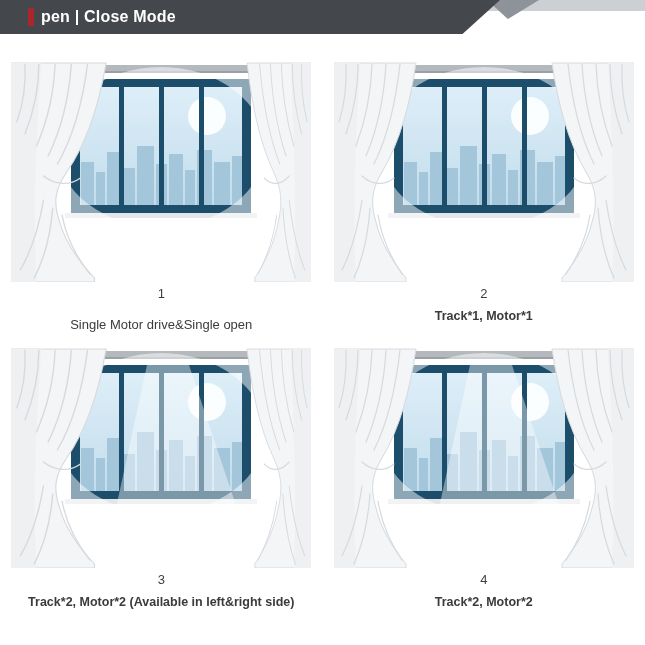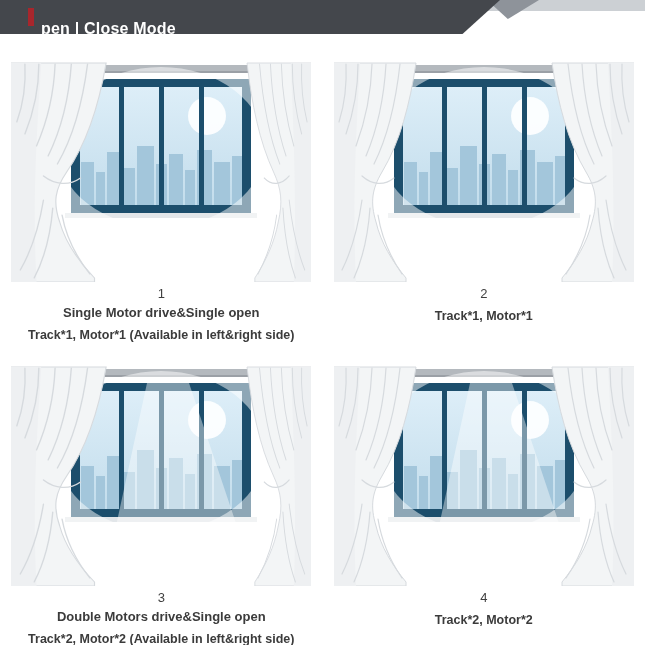--- a/index.html
+++ b/index.html
@@ -24,33 +24,33 @@
   .banner-bg{
     position:absolute;left:0;top:0;width:500px;height:34px;
     background:var(--banner);
     clip-path:polygon(0 0,100% 0,92.5% 100%,0 100%);
   }
   .accent{
     position:absolute;left:28px;top:8px;width:6px;height:18px;
     background:var(--accent-red);
   }
   .banner-title{
-    position:absolute;left:41px;top:12px;margin:0;line-height:34px;
+    position:absolute;left:41px;top:0;margin:0;line-height:34px;
     font-size:16px;font-weight:700;color:#ffffff;letter-spacing:.2px;
   }
   
   .grid{
     display:grid;grid-template-columns:1fr 1fr;
     padding-top:16px;column-gap:0;row-gap:4px;
   }
   .panel{display:flex;flex-direction:column;align-items:center}
   .illustration{width:300px;height:232px}
   .illustration svg{display:block}
   .num{margin-top:4px;font-size:13px;color:#3f3f3f}
-  .title{margin-top:4px;font-size:13px;font-weight:700;color:var(--text)}
+  .title{margin-top:16px;font-size:13px;font-weight:400;color:var(--text)}
   .subtitle{margin-top:8px;margin-bottom:8px;font-size:12.5px;font-weight:600;color:var(--text)}
 </style>
 </head>
 <body>
 
 <header>
   <div class="chev-light"></div>
   <div class="chev-mid"></div>
   <div class="banner-bg"></div>
   <span class="accent"></span>
@@ -129,21 +129,20 @@
     <path d="M12,14 C13,36 10,56 5,72" fill="none" stroke="#d6dade" stroke-width="1.2" stroke-linecap="round"></path>
     <path d="M28,126 C38,135 50,136 60,128" fill="none" stroke="#d6dade" stroke-width="1.2" stroke-linecap="round"></path>
     <path d="M44,165 C48,190 57,208 68,224" fill="none" stroke="#d6dade" stroke-width="1.2" stroke-linecap="round"></path>
     <path d="M36,158 C34,186 29,208 20,228" fill="none" stroke="#d6dade" stroke-width="1.2" stroke-linecap="round"></path>
     <path d="M28,150 C24,178 18,200 8,220" fill="none" stroke="#d6dade" stroke-width="1.2" stroke-linecap="round"></path>
           </g>
   </svg>
       </div>
     <div class="num">1</div>
     <div class="title">Single Motor drive&amp;Single open</div>
-    <div class="subtitle">Track*1, Motor*1 (Available in left&amp;right side)</div>
   </section>
 
   <section class="panel">
     <div class="illustration">
   <svg width="300" height="232" viewBox="0 0 300 232" xmlns="http://www.w3.org/2000/svg">
     <defs>
       <linearGradient id="glass1" x1="0" y1="0" x2="0" y2="1">
         <stop offset="0" stop-color="#ddeef8"></stop>
         <stop offset="1" stop-color="#c3ddec"></stop>
       </linearGradient>
@@ -288,21 +287,20 @@
     <path d="M24,14 C24,40 19,64 12,84" fill="none" stroke="#d6dade" stroke-width="1.2" stroke-linecap="round"></path>
     <path d="M12,14 C13,36 10,56 5,72" fill="none" stroke="#d6dade" stroke-width="1.2" stroke-linecap="round"></path>
     <path d="M28,126 C38,135 50,136 60,128" fill="none" stroke="#d6dade" stroke-width="1.2" stroke-linecap="round"></path>
     <path d="M44,165 C48,190 57,208 68,224" fill="none" stroke="#d6dade" stroke-width="1.2" stroke-linecap="round"></path>
     <path d="M36,158 C34,186 29,208 20,228" fill="none" stroke="#d6dade" stroke-width="1.2" stroke-linecap="round"></path>
     <path d="M28,150 C24,178 18,200 8,220" fill="none" stroke="#d6dade" stroke-width="1.2" stroke-linecap="round"></path>
           </g>
   </svg>
       </div>
     <div class="num">3</div>
-    <div class="title">Double Motors drive&amp;Single open</div>
     <div class="subtitle">Track*2, Motor*2 (Available in left&amp;right side)</div>
   </section>
 
   <section class="panel">
     <div class="illustration">
   <svg width="300" height="232" viewBox="0 0 300 232" xmlns="http://www.w3.org/2000/svg">
     <defs>
       <linearGradient id="glass3" x1="0" y1="0" x2="0" y2="1">
         <stop offset="0" stop-color="#ddeef8"></stop>
         <stop offset="1" stop-color="#c3ddec"></stop>

